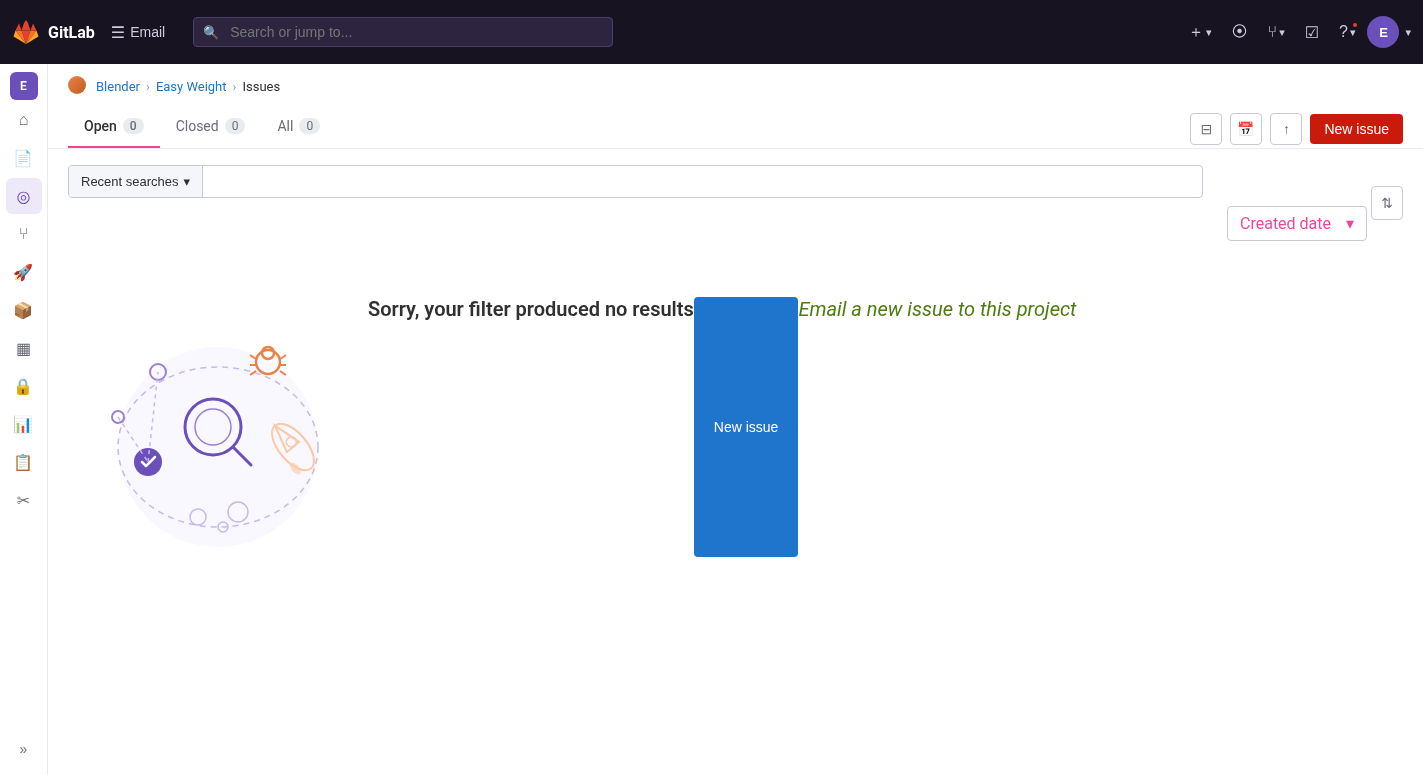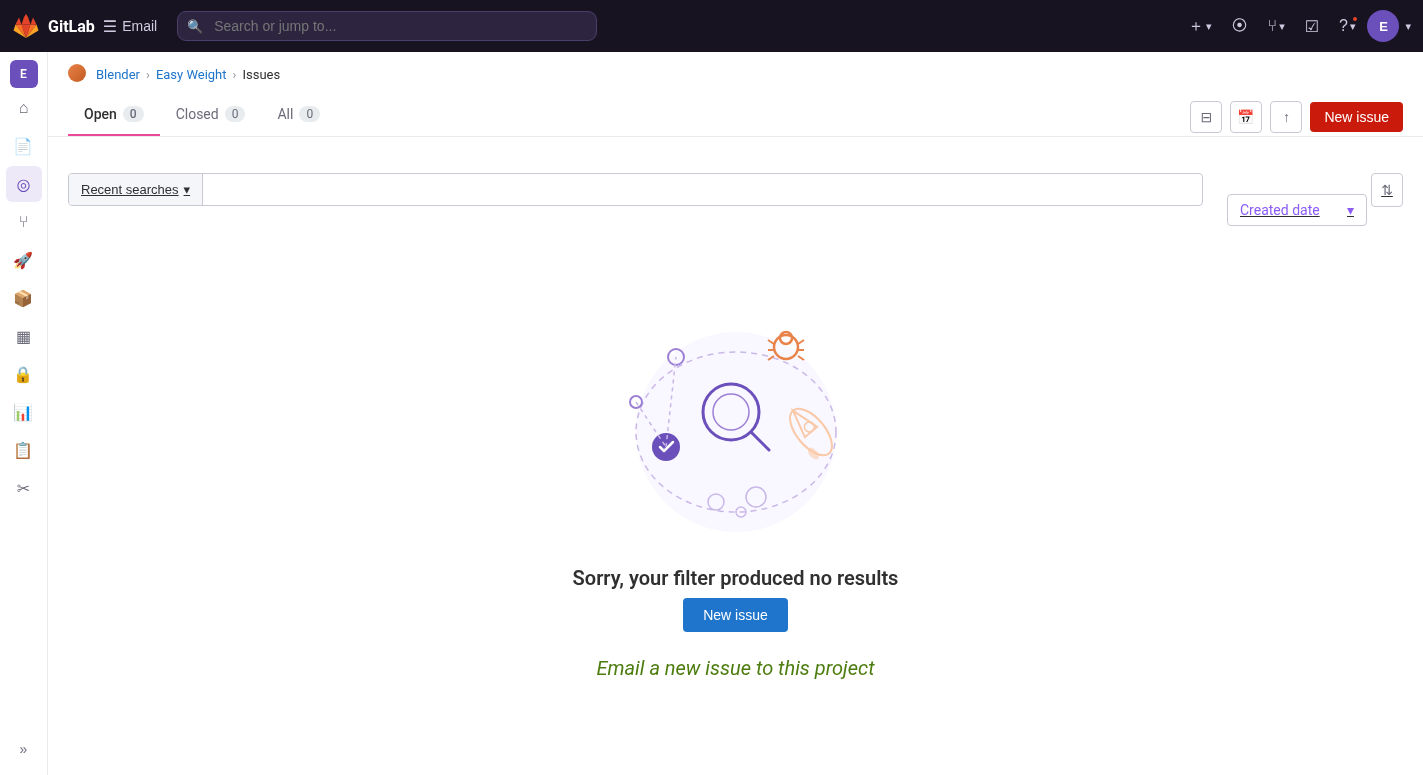--- a/index.html
+++ b/index.html
@@ -1,24 +1,25 @@
 <!DOCTYPE html>
 <html><head>
   <meta charset="utf-8">
   <style>
     * { box-sizing: border-box; margin: 0; padding: 0; }
     body { font-family: -apple-system, BlinkMacSystemFont, 'Segoe UI', Roboto, sans-serif; background: #fff; color: #303030; font-size: 14px; display: flex; flex-direction: column; height: 100vh; overflow: hidden; }
 
     
     .topnav {
       background: #171321;
-      height: 52px;
+      height: 64px;
       display: flex;
       align-items: center;
       padding: 0 12px;
+      gap: 8px;
       flex-shrink: 0;
       z-index: 100;
     }
     .topnav-logo {
       display: flex;
       align-items: center;
       gap: 8px;
       color: #fff;
       font-weight: 600;
       font-size: 15px;
@@ -43,21 +44,21 @@
     .hamburger { font-size: 16px; }
     .topnav-search {
       flex: 1;
       max-width: 420px;
       margin-left: 12px;
     }
     .topnav-search input {
       width: 100%;
       background: #2d2540;
       border: 1px solid #4a3f6b;
-      border-radius: 9px;
+      border-radius: 4px;
       color: #fca5a5;
       padding: 6px 12px 6px 36px;
       font-size: 14px;
       outline: none;
     }
     .search-wrap {
       position: relative;
     }
     .search-wrap .search-icon-inner {
       position: absolute;
@@ -263,24 +264,23 @@
       border-radius: 4px;
       padding: 7px 14px;
       font-size: 14px;
       font-weight: 500;
       cursor: pointer;
     }
 
     
     .filter-bar {
       display: flex;
-      align-items: center;
+      align-items: flex-start;
       padding: 16px 20px;
       gap: 24px;
-      text-decoration: underline;
     }
     .filter-left {
       display: flex;
       align-items: center;
       border: 1px solid #c9c9d4;
       border-radius: 4px;
       overflow: hidden;
       flex: 1;
     }
     .recent-searches-btn {
@@ -331,44 +331,42 @@
     }
     .sort-select {
       display: flex;
       align-items: center;
       gap: 6px;
       padding: 7px 12px;
       border: 1px solid #c9c9d4;
       border-radius: 4px;
       background: #fff;
       cursor: pointer;
-      font-size: 14px;
-      color: #8b5cf6;
+      font-size: 16px;
+      color: #ec4899;
       min-width: 140px;
       margin-top: 41px;
     }
     .sort-direction-btn {
       width: 32px;
       height: 34px;
       border: 1px solid #c9c9d4;
       border-radius: 4px;
       background: #fff;
       cursor: pointer;
       display: flex;
       align-items: center;
       justify-content: center;
       color: #6b6b7a;
       font-size: 14px;
     }
 
     
     .empty-state {
       display: flex;
-      flex-direction: column;
-      align-items: center;
       padding: 40px 20px;
     }
     .empty-illustration {
       width: 300px;
       height: 260px;
       margin-bottom: 24px;
     }
     .empty-title {
       font-size: 20px;
       font-weight: 600;

